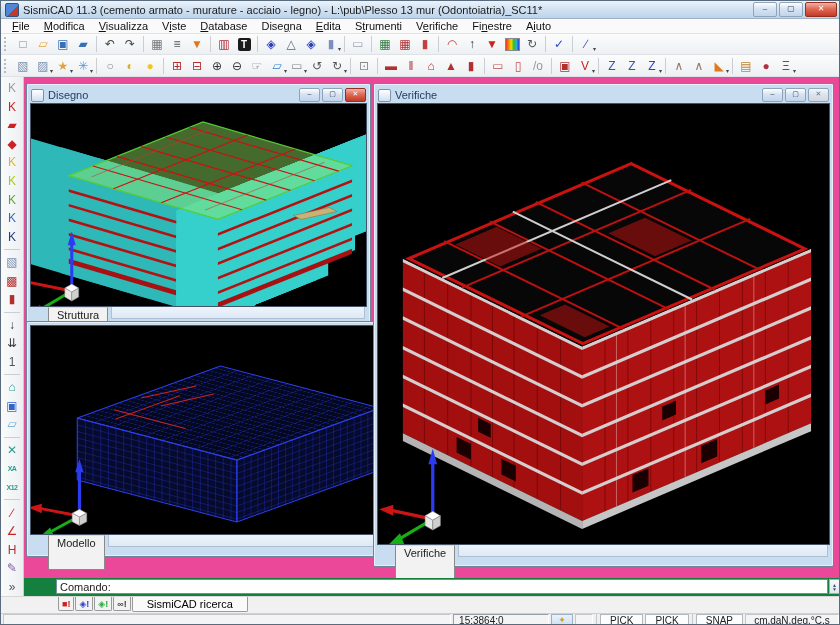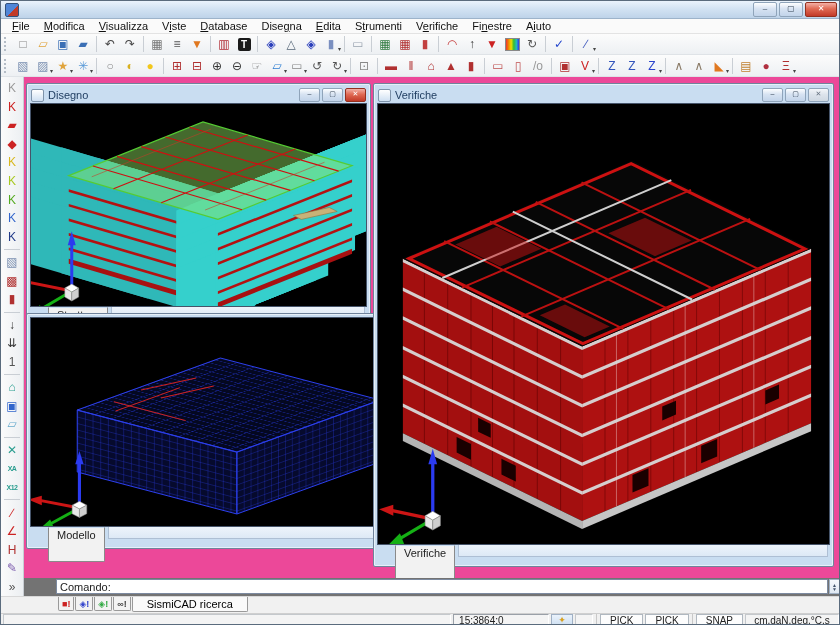--- a/index.html
+++ b/index.html
@@ -54,21 +54,21 @@
   .ctitle .ctext{font-size:11px;color:#1c3a5e;}
   .ctitle .wbtn{width:19px;height:12px;font-size:7px;line-height:10px;}
   .canvas{flex:1 1 auto;background:#000;border:1px solid #46546a;position:relative;overflow:hidden;}
   .canvas svg{display:block;width:100%;height:100%;}
   .tabstrip{height:18px;flex:0 0 auto;display:flex;align-items:flex-start;}
   .tab{background:#f2f2f2;border:1px solid #8a8a8a;border-top:1px solid #c9ddf1;margin-left:18px;
     padding:1px 8px 20px;font-size:11px;color:#222;border-radius:0 0 2px 2px;white-space:nowrap;}
   .tabrest{flex:1;height:11px;margin:0 2px 0 3px;background:linear-gradient(#eef4fb,#dde9f6);
     border:1px solid #aebfd4;border-top:none;}
   
-  #cmdrow{position:absolute;left:23px;top:577px;width:817px;height:18px;background:#737373;}
+  #cmdrow{position:absolute;left:23px;top:577px;width:817px;height:18px;background:#15803d;}
   #cmdfield{position:absolute;left:32px;right:13px;top:1px;bottom:2px;background:#fff;
     border:1px solid #7c8aa0;font-size:11px;color:#222;display:flex;align-items:center;padding-left:3px;}
   #cmdspin{position:absolute;right:1px;top:1px;width:11px;bottom:2px;display:flex;flex-direction:column;
     align-items:center;justify-content:center;font-size:5px;color:#44536a;line-height:4px;
     background:linear-gradient(#f6f9fc,#dfe8f2);border:1px solid #9fb0c4;box-sizing:border-box;}
   #outrow{position:absolute;left:0;top:595px;width:840px;height:17px;background:#f1f1f1;
     border-top:1px solid #d8d8d8;display:flex;align-items:flex-start;padding-left:56px;box-sizing:border-box;}
   .otab{border:1px solid #9a9a9a;border-top:none;background:#f3f3f3;height:13px;padding:0 3px;
     font-size:9px;font-weight:bold;display:flex;align-items:center;border-radius:0 0 2px 2px;margin-left:1px;}
   .otab.text{font-weight:normal;font-size:11px;padding:0 14px;background:#fafafa;height:14px;}
@@ -84,20 +84,21 @@
     border:1px solid #9fb0c4;color:#d8a020;font-size:9px;}
   .sbsep{width:1px;background:#c8c8c8;margin:0 1px;}
 </style>
 </head>
 <body>
 
 <div id="app">
 
   <div id="titlebar">
     <div id="appicon"></div>
+    <div id="apptitle">SismiCAD 11.3 (cemento armato - murature - acciaio - legno) - L:\pub\Plesso 13 mur (Odontoiatria)_SC11*</div>
     <div class="wbtns">
       <div class="wbtn">–</div>
       <div class="wbtn">▢</div>
       <div class="wbtn close">✕</div>
     </div>
   </div>
 
   <div id="menubar">
       <div class="mitem"><u>F</u>ile</div>
       <div class="mitem"><u>M</u>odifica</div>
@@ -544,21 +545,21 @@
             <polygon points="7,-3 0,1 0,10 7,6" fill="#cfcfcf" stroke="#888" stroke-width="0.5"></polygon>
           </g>
         </svg>
       </div>
       <div class="tabstrip">
         <div class="tab">Struttura</div>
         <div class="tabrest"></div>
       </div>
     </div>
 
-    <div class="cwin" style="left:2px;top:236px;width:381px;height:236px;">
+    <div class="cwin" style="left:2px;top:244px;width:381px;height:236px;">
       <div class="canvas">
         <svg viewBox="0 0 337 208" preserveAspectRatio="none">
           <defs>
             <pattern id="mesh" width="0.048" height="0.105" patternUnits="userSpaceOnUse">
               <path d="M0 0H0.048M0 0V0.105" stroke="#2436d6" stroke-width="0.006" fill="none"></path>
             </pattern>
           </defs>
 
           <g transform="matrix(145,42,0,62,42,92)">
             <rect x="0" y="0" width="1" height="1" fill="rgba(8,14,60,0.75)"></rect>

